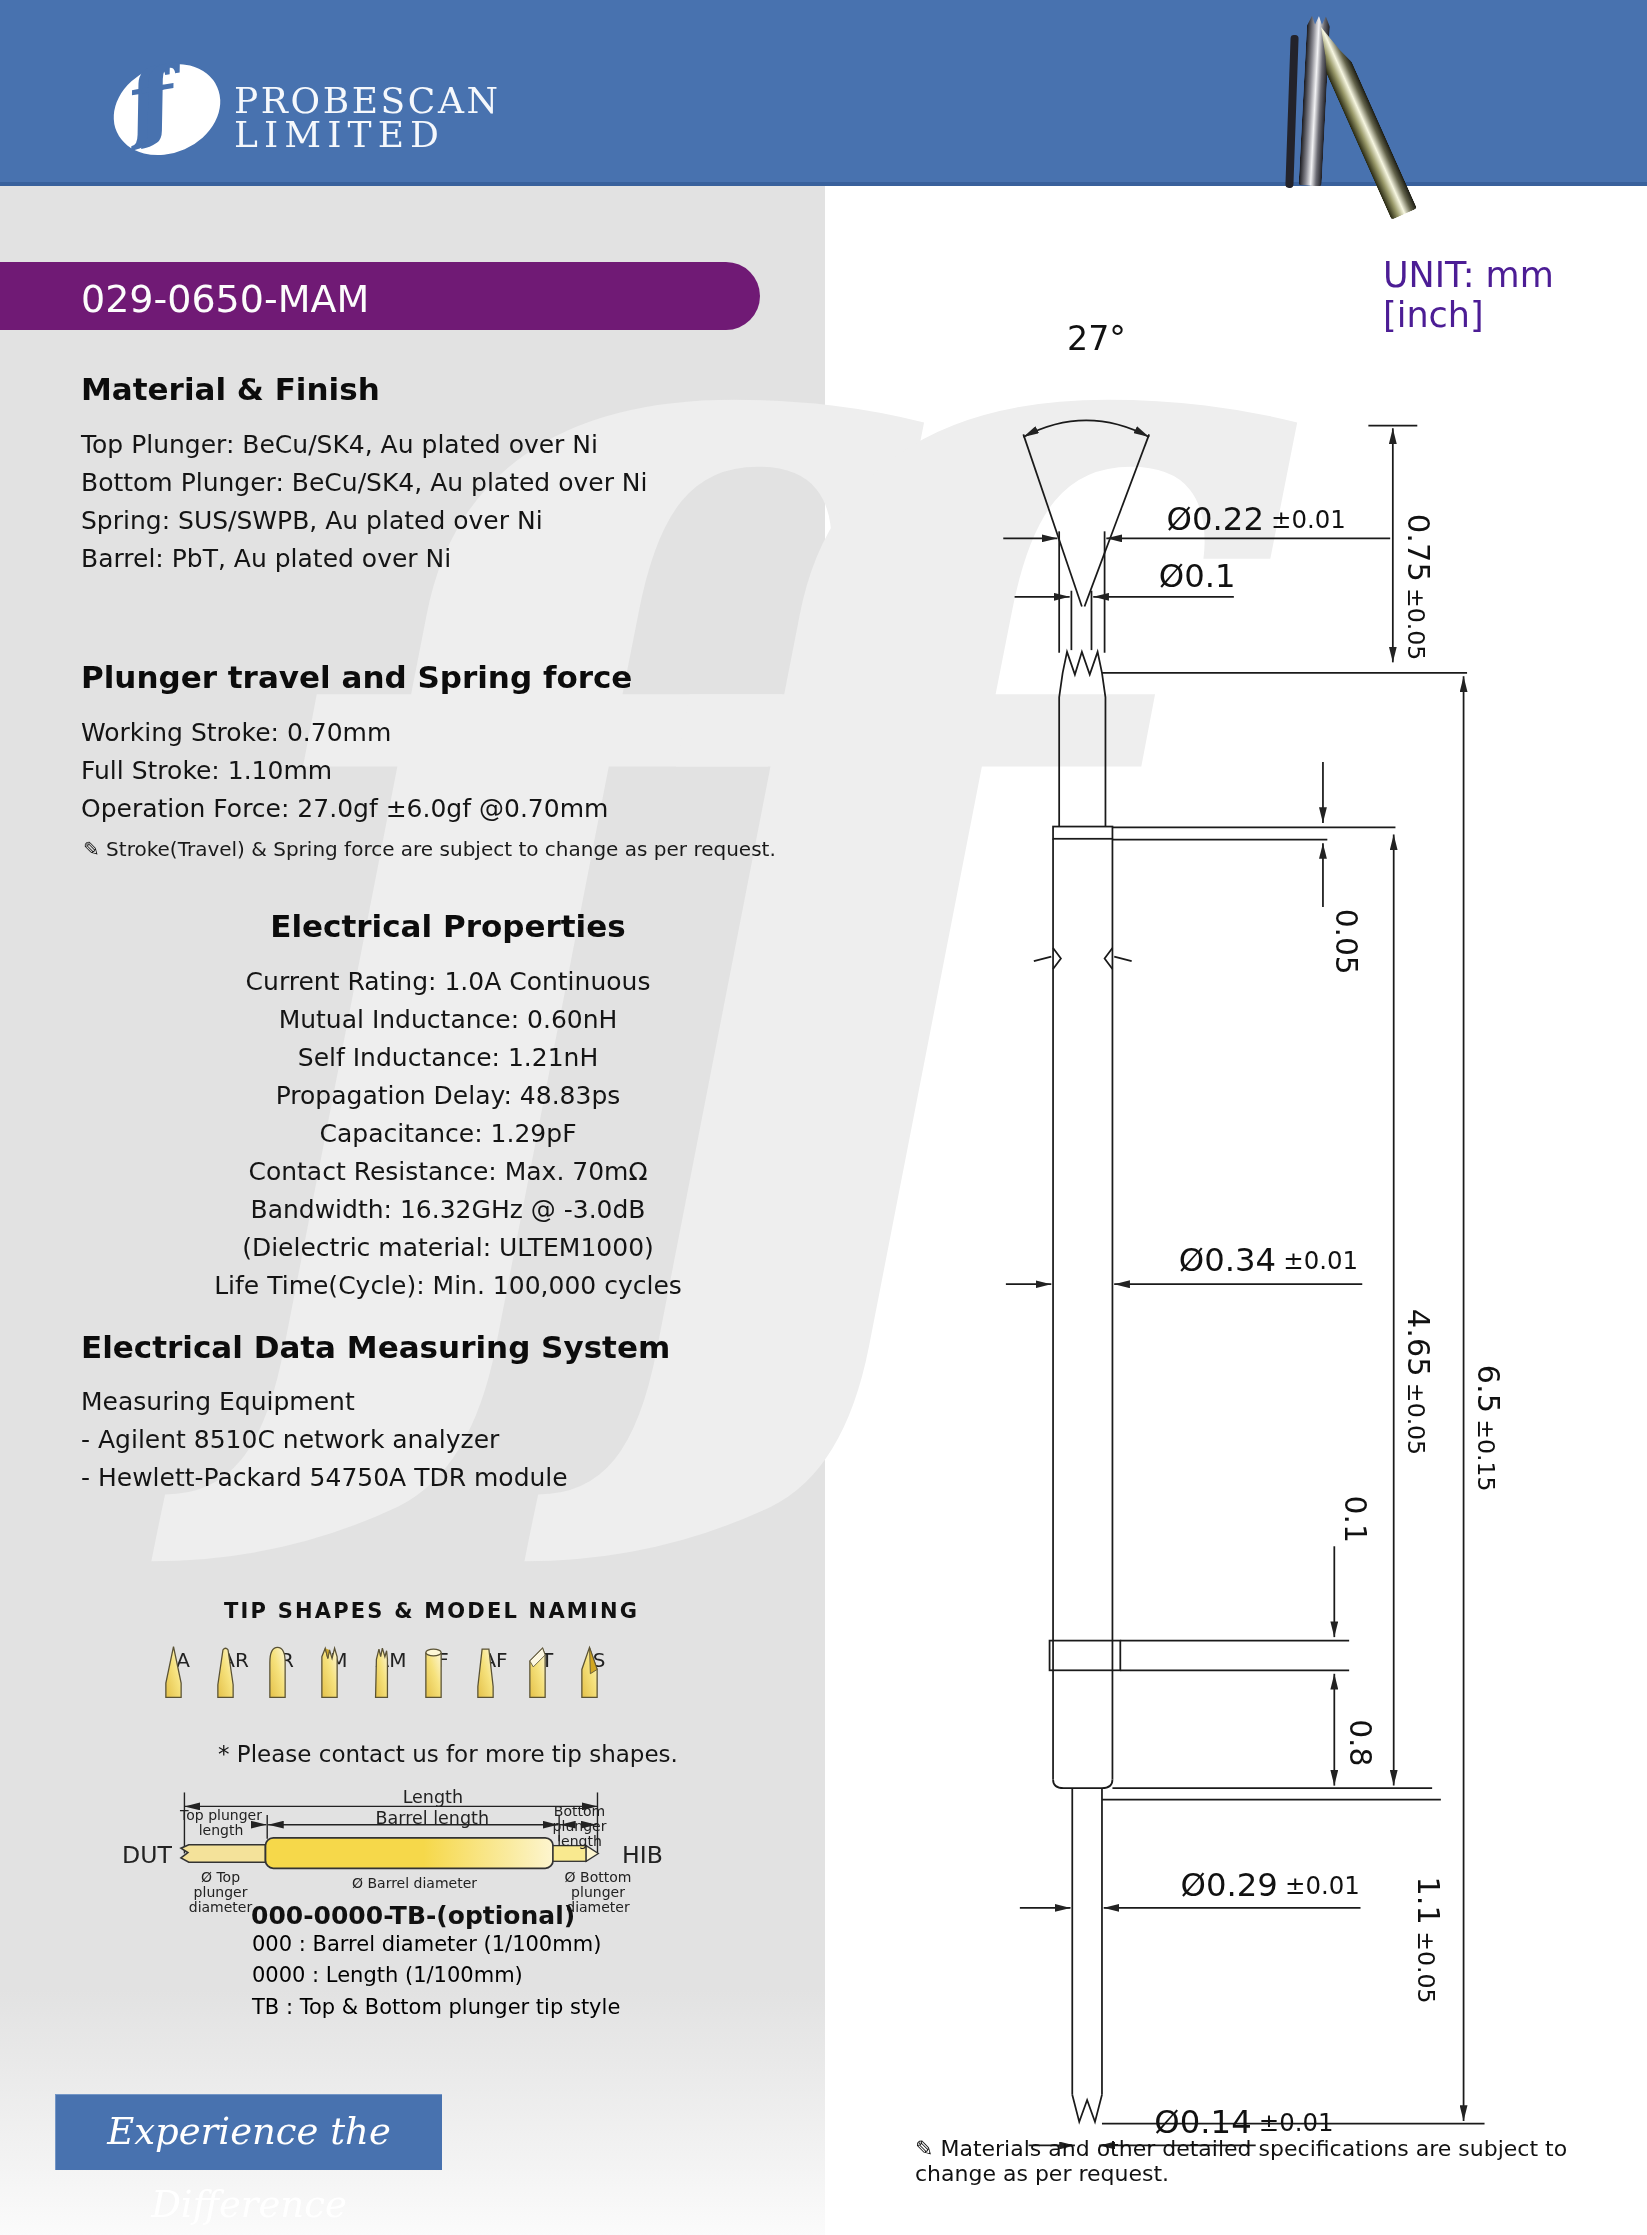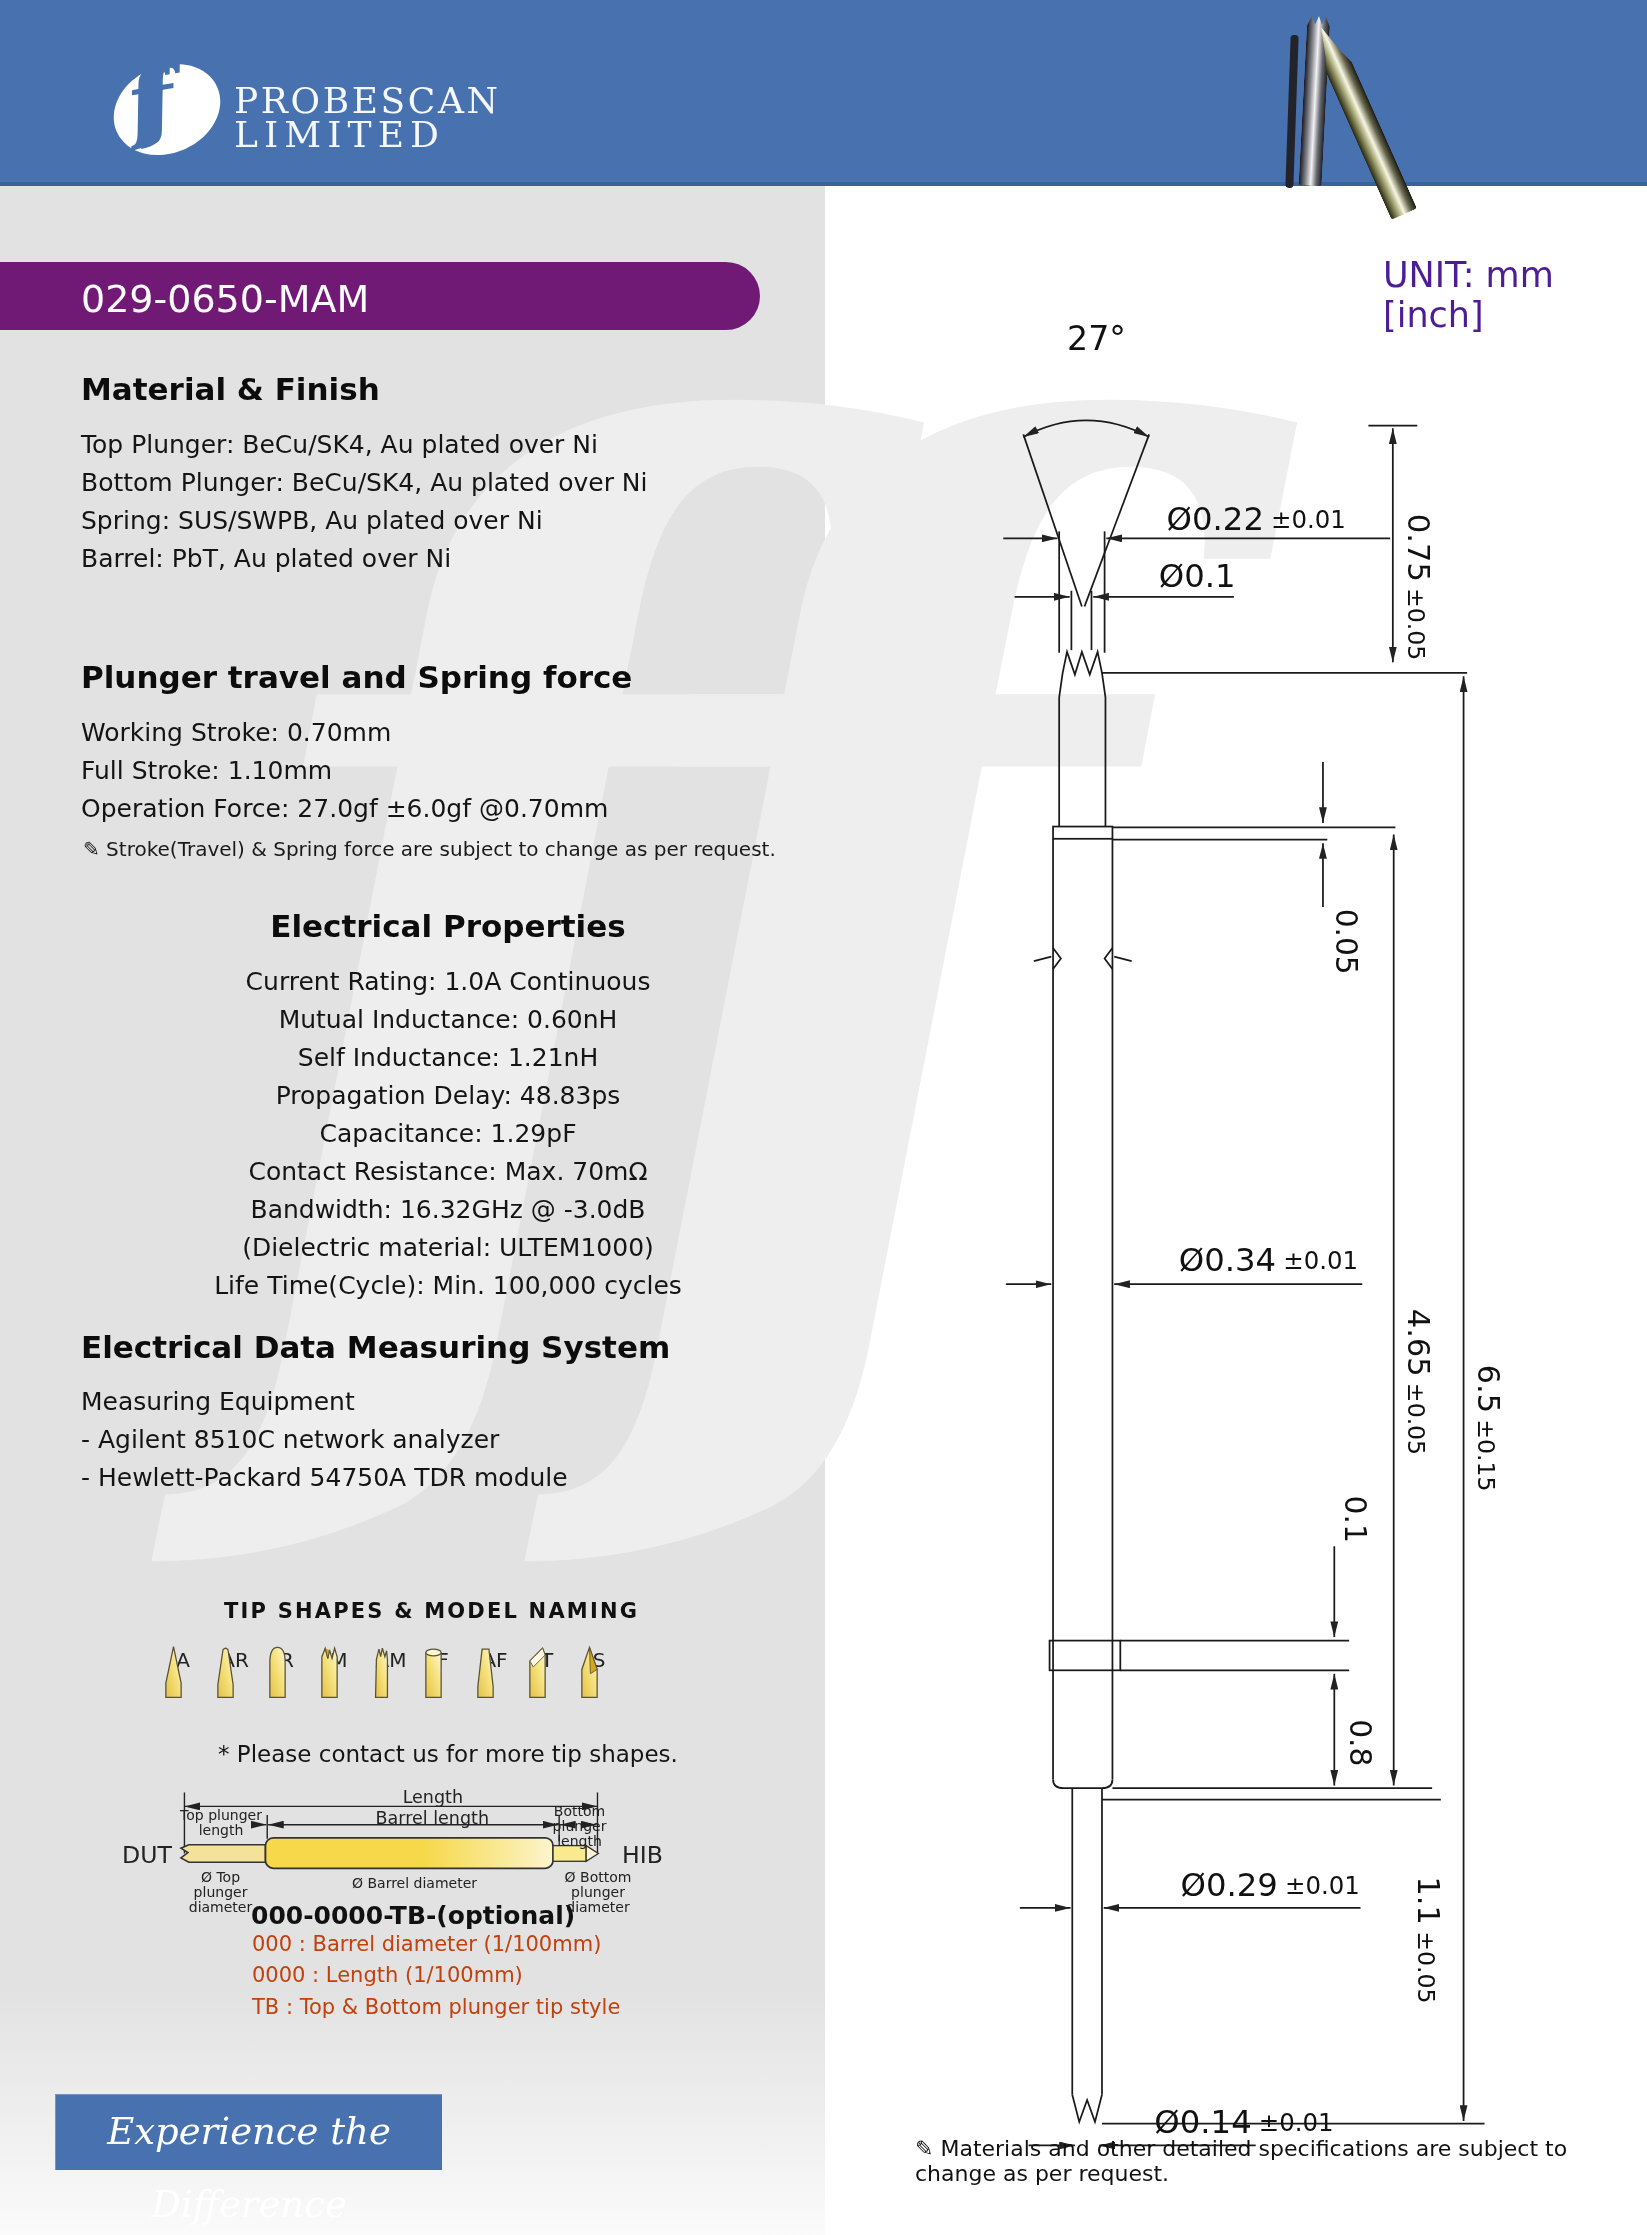--- a/index.html
+++ b/index.html
@@ -47,21 +47,21 @@
   .tip-cell{width:52px;text-align:center;}
   .tip-cell svg{display:block;margin:0 auto;}
   .tip-label{font-size:20px;color:#222;margin-top:3.5px;}
   .tips-note{position:absolute;left:218px;top:1741px;font-size:23px;color:#151515;z-index:2;}
   
   .nm{position:absolute;z-index:2;color:#222;}
   .nm.small{font-size:14px;line-height:15px;text-align:center;}
   .nm.mid{font-size:17.5px;text-align:right;}
   .nm.big{font-size:23.6px;}
   .nm-code{position:absolute;left:251px;top:1901px;font-size:25px;font-weight:bold;color:#111;z-index:2;}
-  .nm-codeline{position:absolute;left:252px;font-size:21px;color:#c2410c;z-index:2;text-align:right;}
+  .nm-codeline{position:absolute;left:252px;font-size:21px;color:#000000;z-index:2;text-align:right;}
   
   .ribbon{position:absolute;left:55px;top:2094px;width:386px;height:75px;background:#4872af;
       border-top:1.7px solid #7396c6;border-left:1.7px solid #7396c6;z-index:2;}
   .ribbon span{display:block;text-align:center;line-height:73px;font-family:"DejaVu Serif",serif;
       font-style:italic;font-size:37px;color:#ffffff;}
   .footer-note{position:absolute;left:915px;top:2136px;font-size:22px;color:#111;z-index:2;}
   svg{position:absolute;z-index:2;}
   svg text{font-family:"DejaVu Sans",sans-serif;fill:#111;}
 </style>
 </head>

